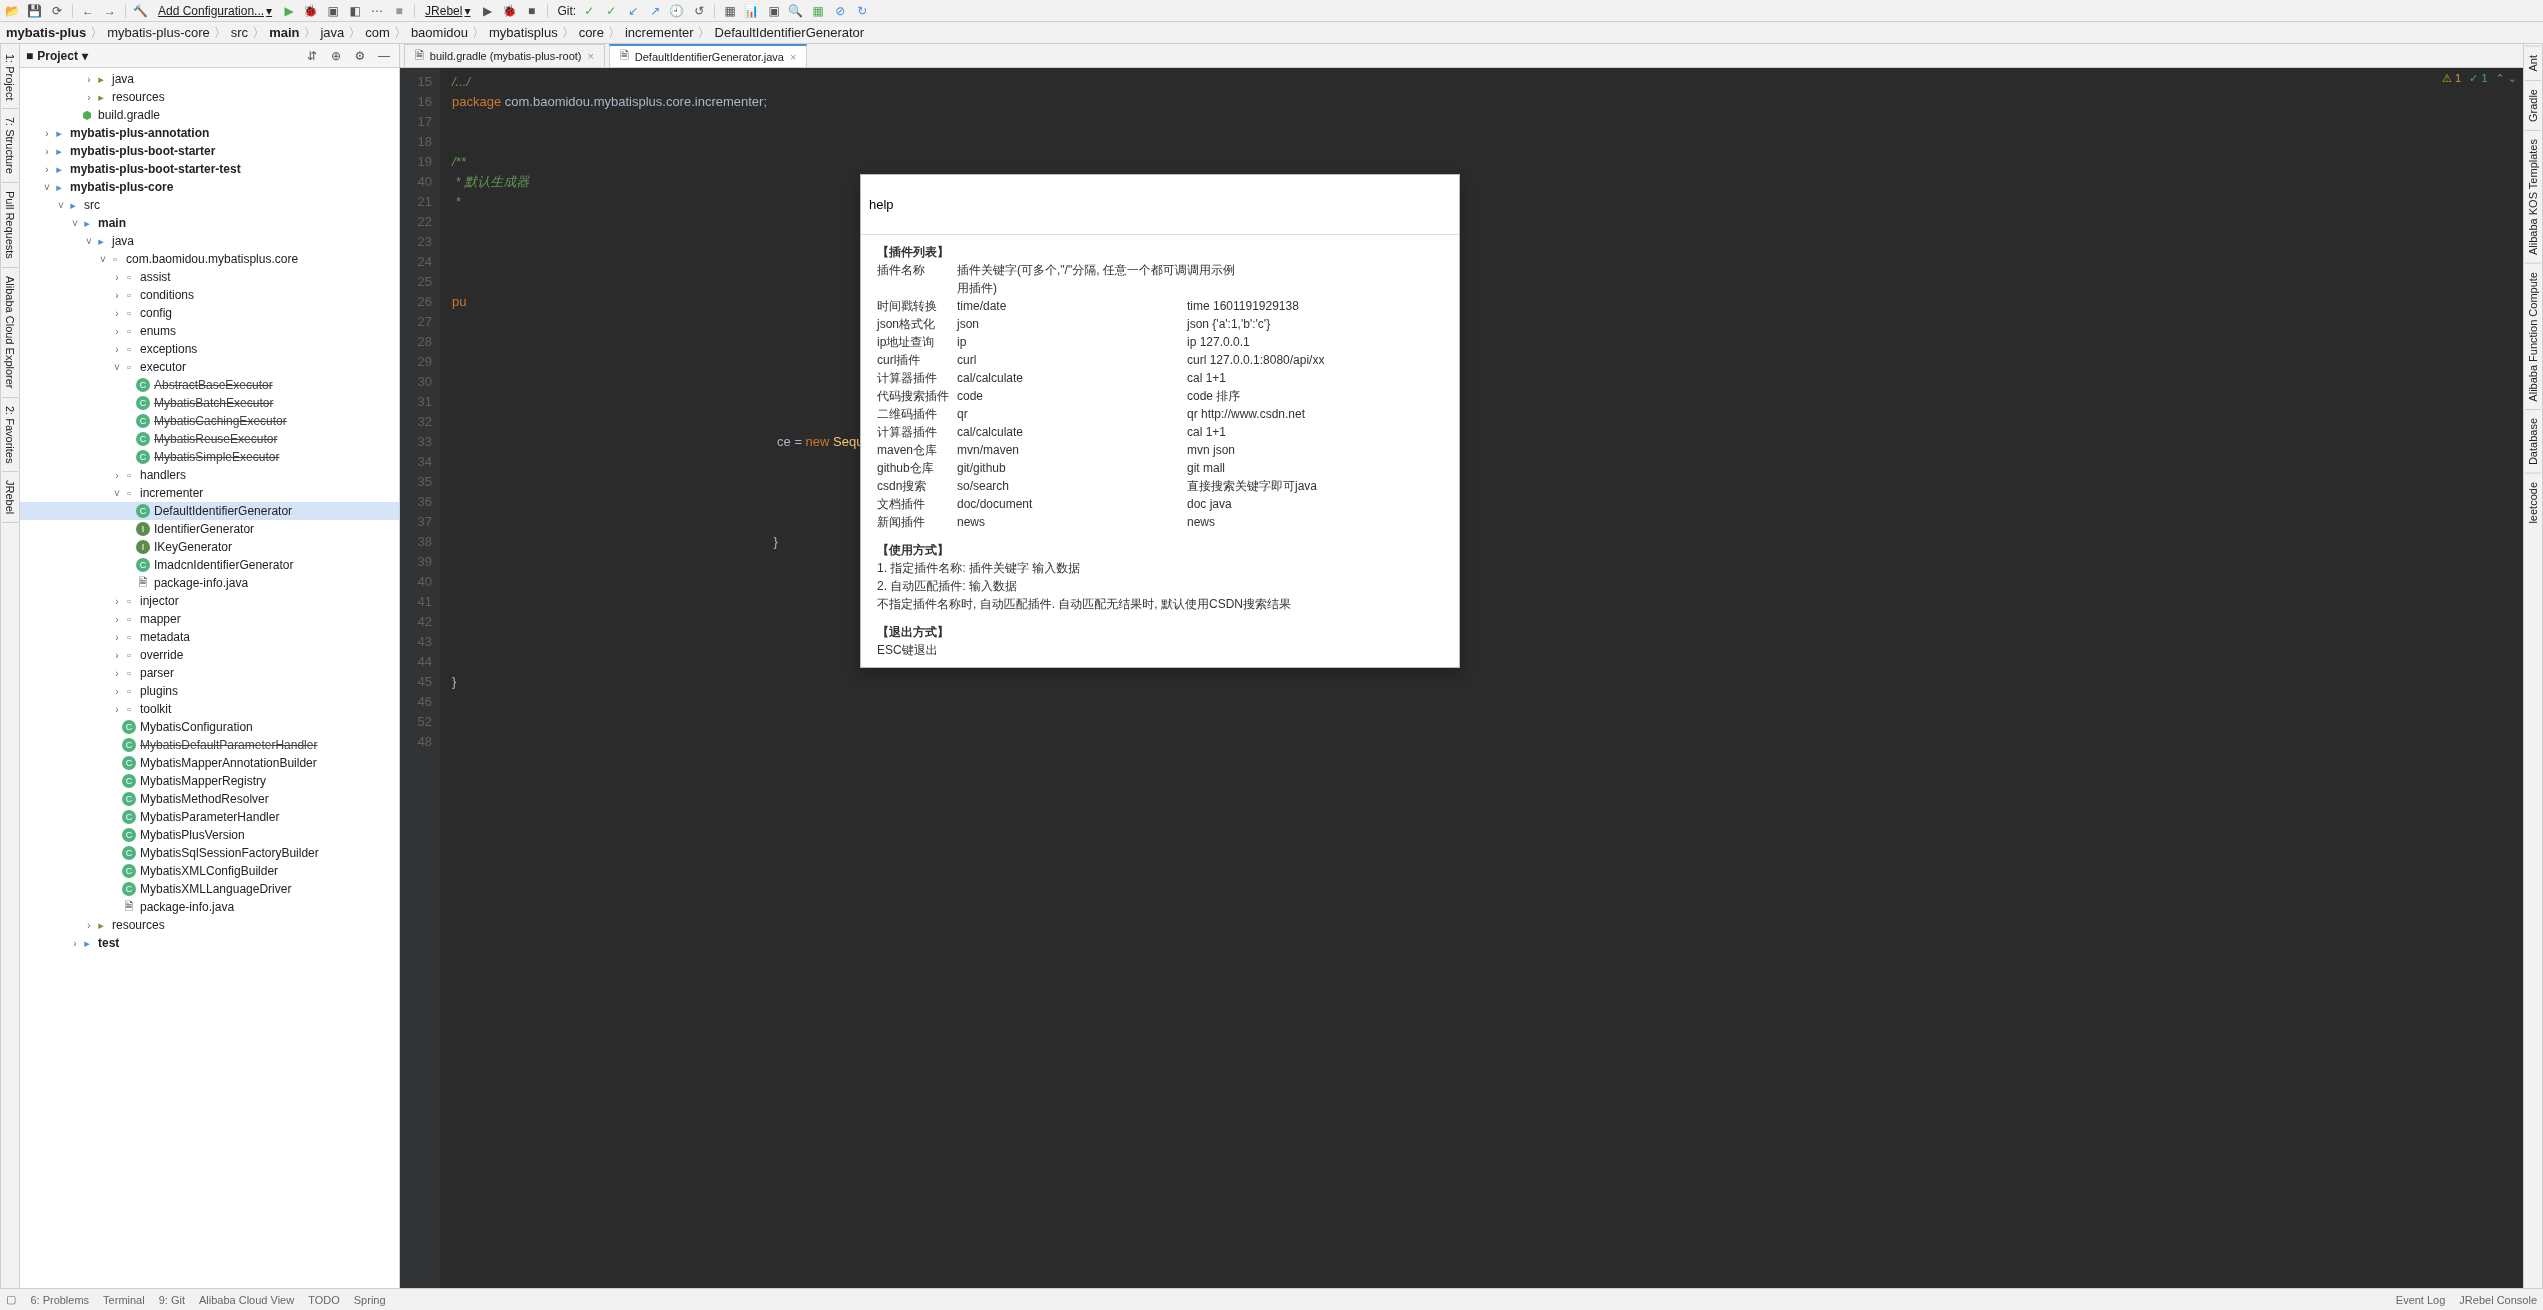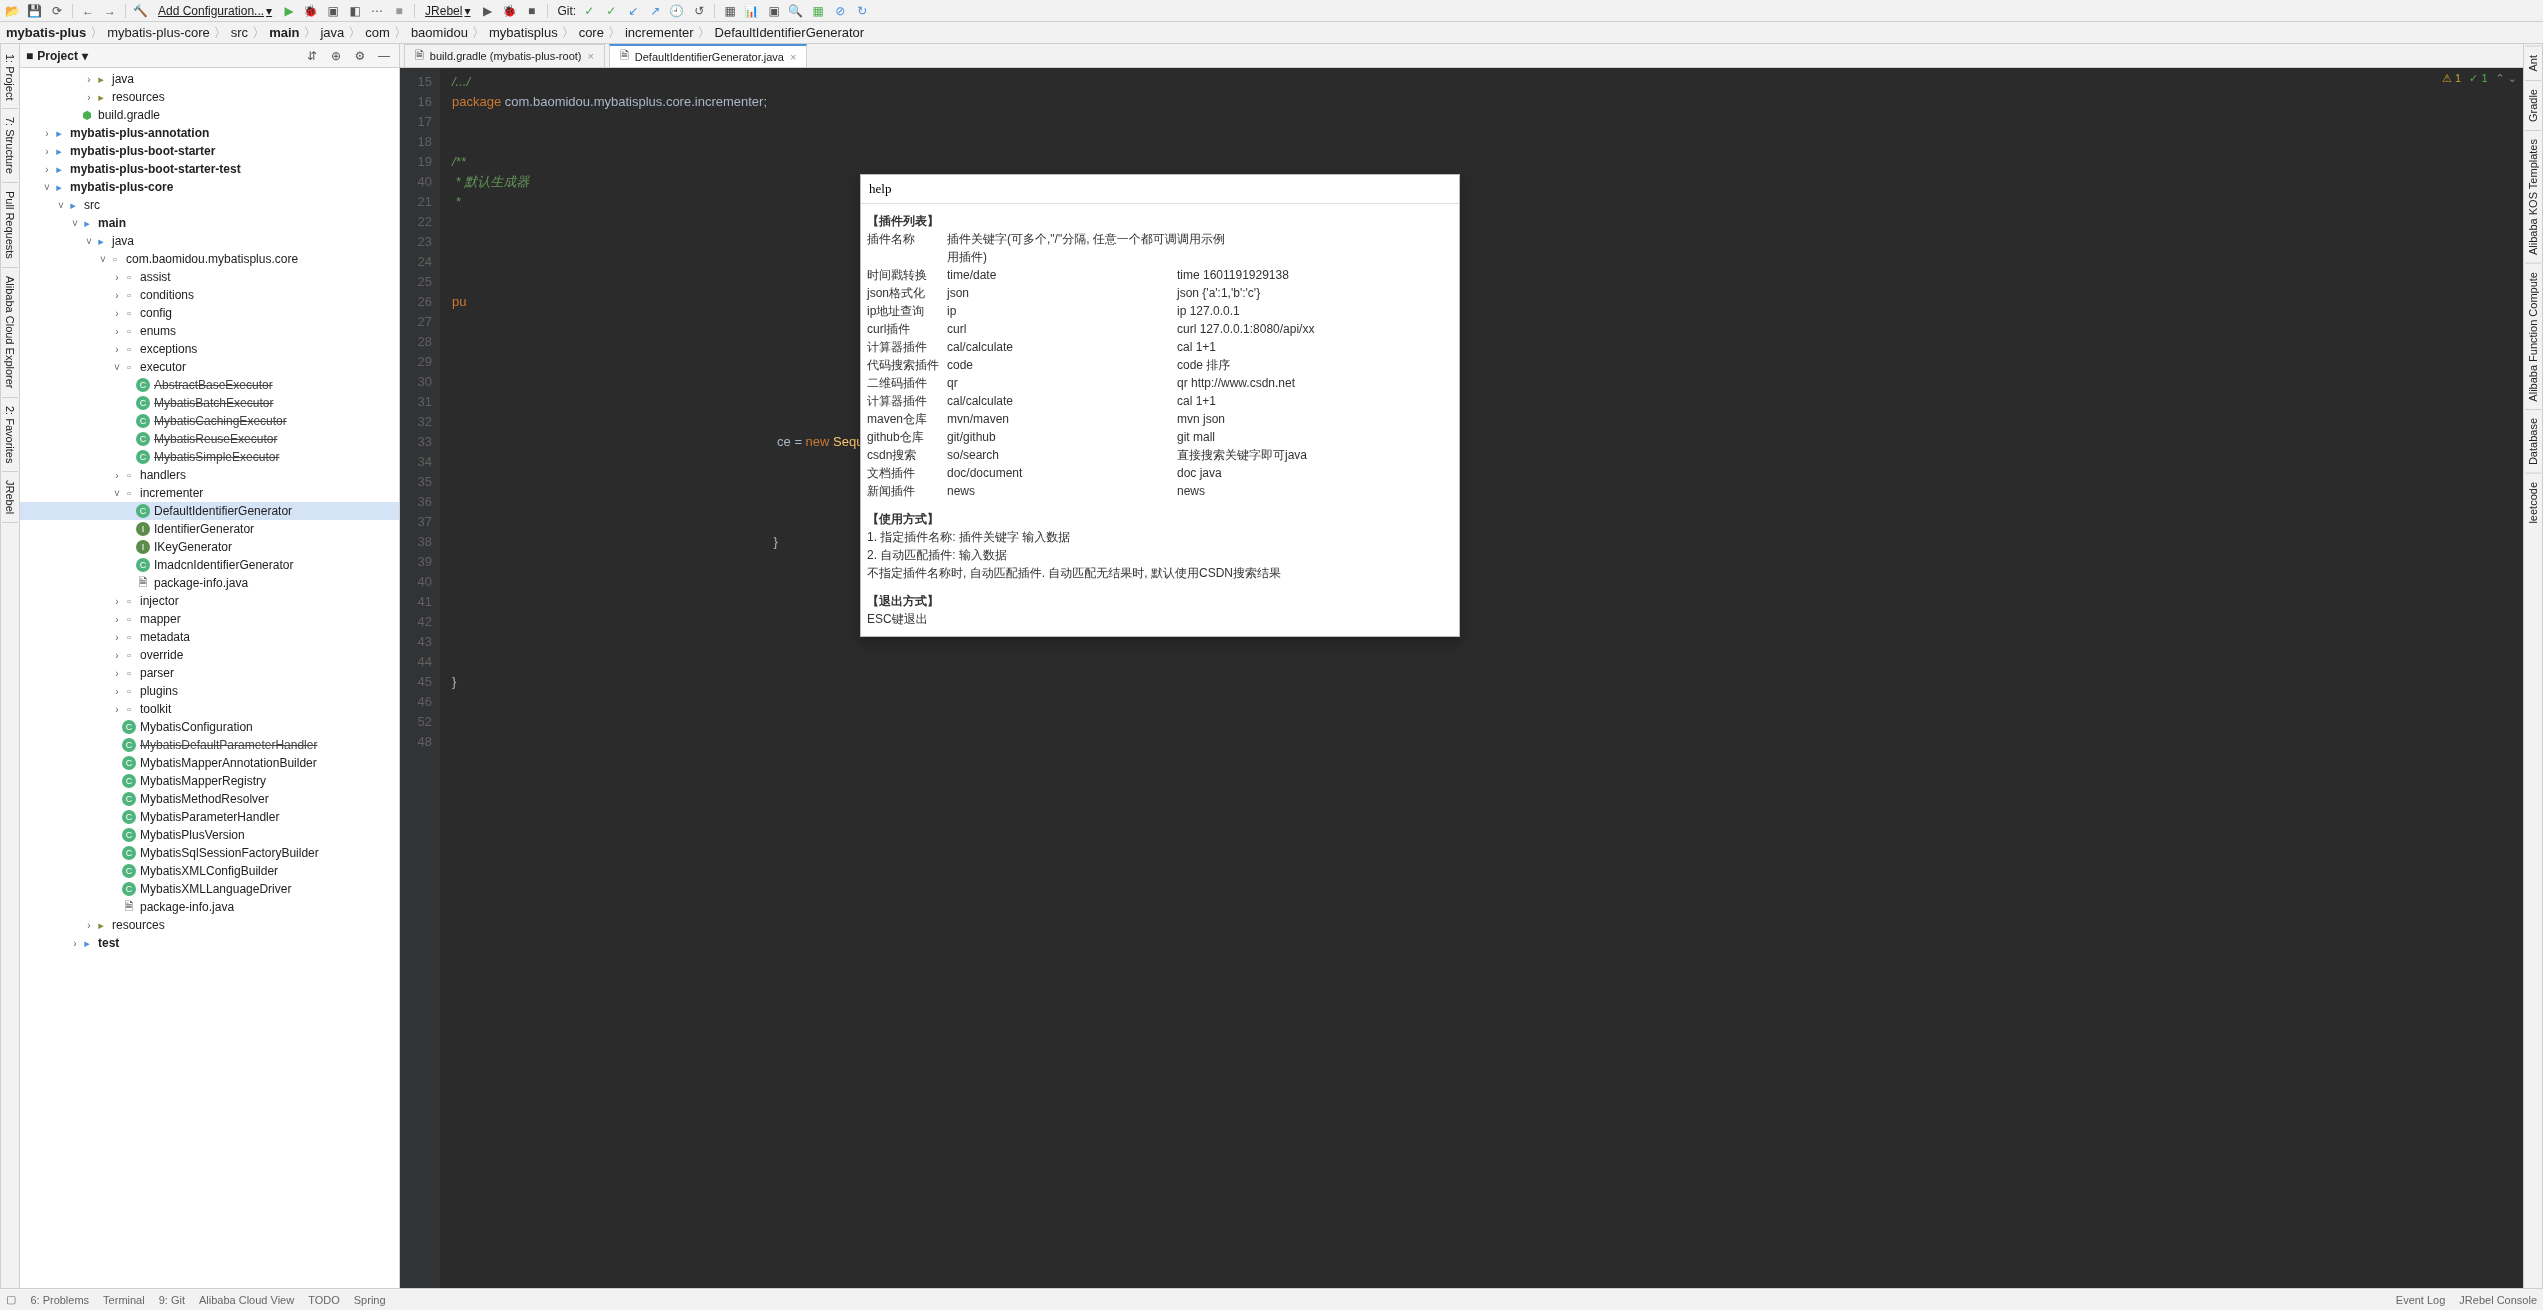--- a/index.html
+++ b/index.html
@@ -53,22 +53,22 @@
   .pkg { color: #a9b7c6; }
   .cmt { color: #629755; font-style: italic; }
   .new { color: #cc7832; }
   .sym { color: #a9b7c6; }
   .fn { color: #ffc66d; }
   .inspection { position:absolute; right:6px; top:4px; display:flex; gap:8px; font-size:11px;}
   .insp-warn { color:#c9a227;}
   .insp-ok { color:#4caf50;}
   
   .popup { position: absolute; left: 460px; top: 130px; width: 600px; background: #fff; border: 1px solid #bbb; box-shadow: 0 6px 14px rgba(0,0,0,.25); z-index: 10; }
-  .popup-input { width: 100%; border: none; border-bottom: 1px solid #ddd; padding: 6px 8px; font-size: 13px; outline: none; font-family: Liberation Serif, serif; }
-  .popup-body { padding: 8px 8px 8px 6px; font-family: Consolas, monospace; font-size: 12px; line-height: 18px; color: #333; max-height: 460px; overflow:auto;}
+  .popup-input { width: 100%; border: none; border-bottom: 1px solid #ddd; padding: 22px 8px; font-size: 13px; outline: none; }
+  .popup-body { padding: 8px 8px 8px 16px; font-family: Consolas, monospace; font-size: 12px; line-height: 18px; color: #333; max-height: 460px; overflow:auto;}
   .popup-body .hdrrow { display: flex; }
   .popup-body .col1 { width: 80px; }
   .popup-body .col2 { width: 230px; }
   .popup-body .col3 { flex: 1; }
   
   .statusbar { height: 22px; background: #f2f2f2; border-top: 1px solid #cfcfcf; display: flex; align-items: center; padding: 0 6px; gap: 14px; font-size: 11px; color: #666; }
   .statusbar .spacer { flex: 1; }
 </style>
 </head>
 <body>

